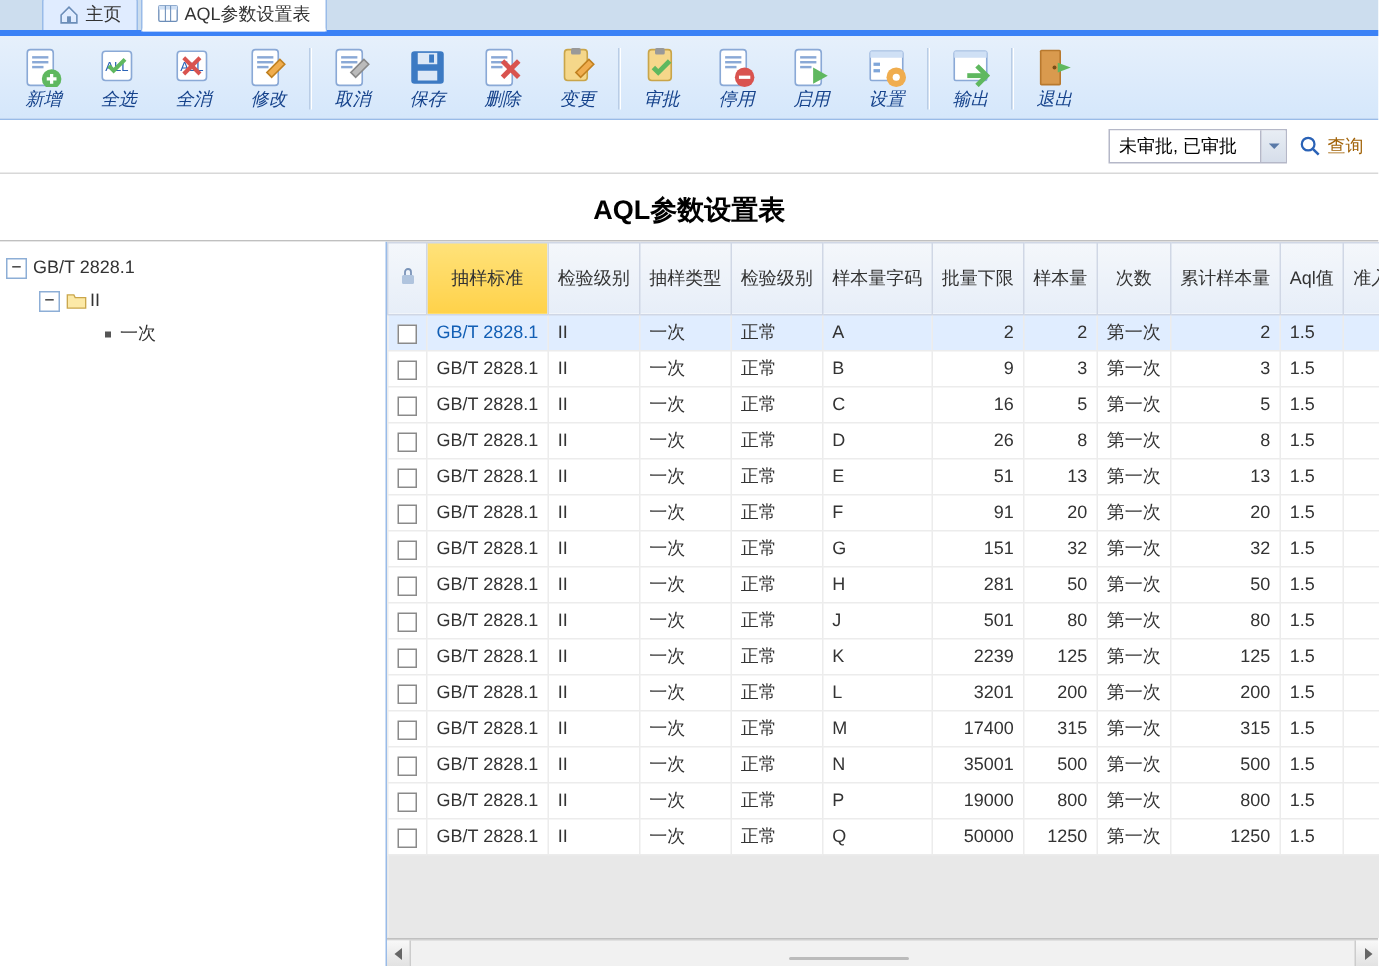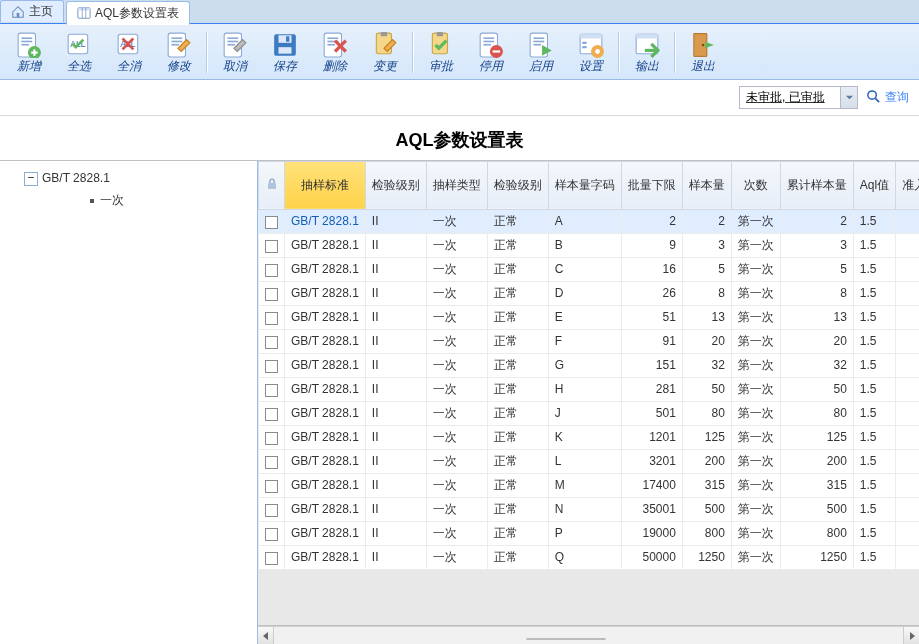--- a/index.html
+++ b/index.html
@@ -1,51 +1,51 @@
 <!DOCTYPE html>
 <html><head>
 <meta charset="utf-8">
 <style>
 * { margin: 0; padding: 0; box-sizing: border-box; font-family: "Microsoft YaHei", SimSun, Arial, sans-serif; }
 body { font-size: 12px; background: #fff; color: #333; width: 919px; height: 644px; overflow: hidden; display: flex; flex-direction: column; }
 
 
-.tabs { display: flex; height: 24px; border-bottom: 1px solid #3b82f6; background: #cde; }
+.tabs { display: flex; align-items: flex-end; height: 24px; border-bottom: 4px solid #3b82f6; background: #cde; padding-left: 28px; }
 .tabs .tab { display: flex; align-items: center; gap: 4px; height: 22px; padding: 0 10px; border: 1px solid #99bbe8; border-bottom: none; background: #e0ecff; margin-right: 2px; border-radius: 3px 3px 0 0; font-size: 12px; cursor: pointer; }
 .tabs .tab.active { background: #fff; height: 24px; position: relative; top: 1px; border-bottom: 1px solid #fff; }
 .tabs .tab.active::after { content:""; position:absolute; left:0; right:0; bottom:-1px; height:2px; background:#fff; }
 .tabs .tab svg { width: 14px; height: 14px; }
 
 
 .toolbar { display: flex; align-items: stretch; height: 56px; background: linear-gradient(#e6f0fb,#d5e7fb); border-bottom: 1px solid #99bbe8; padding: 2px 4px 0; }
 .tool { display: flex; flex-direction: column; align-items: center; justify-content: flex-start; width: 48px; margin: 3px 1px 0; padding-top: 2px; cursor: pointer; border-radius: 2px; }
 .tool .ic { width: 30px; height: 28px; display: flex; align-items: center; justify-content: center; }
 .tool .lbl { font-size: 12px; color: #15428b; margin-top: -1px; font-style: italic; }
 .tool-sep { width: 0; border-left: 1px solid #b9cde6; border-right: 1px solid #fff; margin: 6px 2px; }
 
 
 .filterbar { display: flex; justify-content: flex-end; align-items: center; height: 36px; border-bottom: 1px solid #d8d8d8; background: #fff; padding-right: 10px; gap: 8px; }
-.combo { display: flex; align-items: center; border: 1px solid #b5b8c8; text-decoration: underline; }
+.combo { display: flex; align-items: center; border: 1px solid #b5b8c8; }
 .combo input { border: none; padding: 3px 6px; width: 100px; font-size: 12px; outline: none; }
 .combo .trigger { width: 17px; height: 21px; background: linear-gradient(#e8edf4,#d6deea); border-left: 1px solid #b5b8c8; display: flex; align-items: center; justify-content: center; cursor:pointer; }
 .combo .trigger svg { width:9px; height:9px; }
-.qbtn { display: flex; align-items: flex-start; gap: 4px; color: #3b82f6; cursor: pointer; }
+.qbtn { display: flex; align-items: center; gap: 4px; color: #a16207; cursor: pointer; }
 .qbtn svg { width:15px; height:15px; }
 
 
 .page-title { text-align: center; font-size: 18px; font-weight: bold; color: #000; padding: 12px 0 8px; }
 
 
 .split { flex:1 1 auto; display: flex; border-top: 1px solid #c0c0c0; overflow:hidden; }
 .left-pane { width: 258px; min-width:258px; border-right: 1px solid #99bbe8; background: #fff; overflow-y:auto; }
 .right-pane { flex:1; display:flex; flex-direction:column; overflow:hidden; }
 
 
 .tree { padding: 6px 4px; font-size: 12px; }
-.tree-node { display:block; white-space:nowrap; line-height: 22px; margin-left: 20px; }
+.tree-node { display:block; white-space:nowrap; line-height: 22px; }
 .tree-node .toggle { display:inline-block; width:14px; height:14px; border:1px solid #8daed6; line-height:10px; text-align:center; font-size:11px; margin-right:4px; vertical-align:middle; cursor:pointer; font-family: monospace;}
 .tree-node .bullet { display:inline-block; width:4px; height:4px; background:#555; margin-right:6px; vertical-align:middle; }
 .tree-node .folder-ic { display:inline-block; width:14px; height:14px; vertical-align:middle; margin-right:2px;}
 .tree-leaf-prefix { font-family: monospace; color:#888; display:inline-block; }
 
 
 .grid-wrap { flex:1; overflow:auto; border-bottom:1px solid #c0c0c0; }
 .grid { border-collapse: collapse; width: max-content; min-width:100%; }
 .grid th { background: linear-gradient(#f4f7fb,#e7eef8); border:1px solid #d0d7e5; padding:4px 6px; font-size:12px; font-weight:normal; color:#333; text-align:center; height:48px; }
 .grid th.sel { width:26px;}
@@ -277,20 +277,23 @@
     <span>查询</span>
   </div>
 </div>
 
 <div class="page-title">AQL参数设置表</div>
 
 <div class="split">
   <div class="left-pane">
     <div class="tree" id="tree">
         <div class="tree-node" style="padding-left: 0px;"><span class="toggle">−</span><span>GB/T 2828.1</span></div>
+        <div class="tree-node" style="padding-left: 22px;"><span class="toggle">−</span><svg class="folder-ic" viewBox="0 0 16 16">
+            <path d="M1 3 h5 l1 2 h8 v8 h-14 z" fill="#fce9a7" stroke="#caa64a"></path>
+          </svg><span>II</span></div>
         <div class="tree-node" style="padding-left: 66px;"><span class="tree-leaf-prefix"></span><span class="bullet"></span><span>一次</span></div>
       </div>
   </div>
   <div class="right-pane">
     <div class="grid-wrap">
       <table class="grid" id="grid">
           <thead>
             <tr>
               <th class="sel"><svg class="lock" viewBox="0 0 12 12">
                   <rect x="2" y="5" width="8" height="6" rx="1" fill="#b0c4de"></rect>
@@ -436,21 +439,21 @@
               <td>1.5</td>
               <td class="num">3</td>
             </tr>
             <tr>
               <td style="text-align:center"><span class="cb"></span></td>
               <td>GB/T 2828.1</td>
               <td>II</td>
               <td>一次</td>
               <td>正常</td>
               <td>K</td>
-              <td class="num">1201</td>
+              <td class="num">2239</td>
               <td class="num">125</td>
               <td>第一次</td>
               <td class="num">125</td>
               <td>1.5</td>
               <td class="num">5</td>
             </tr>
             <tr>
               <td style="text-align:center"><span class="cb"></span></td>
               <td>GB/T 2828.1</td>
               <td>II</td>

